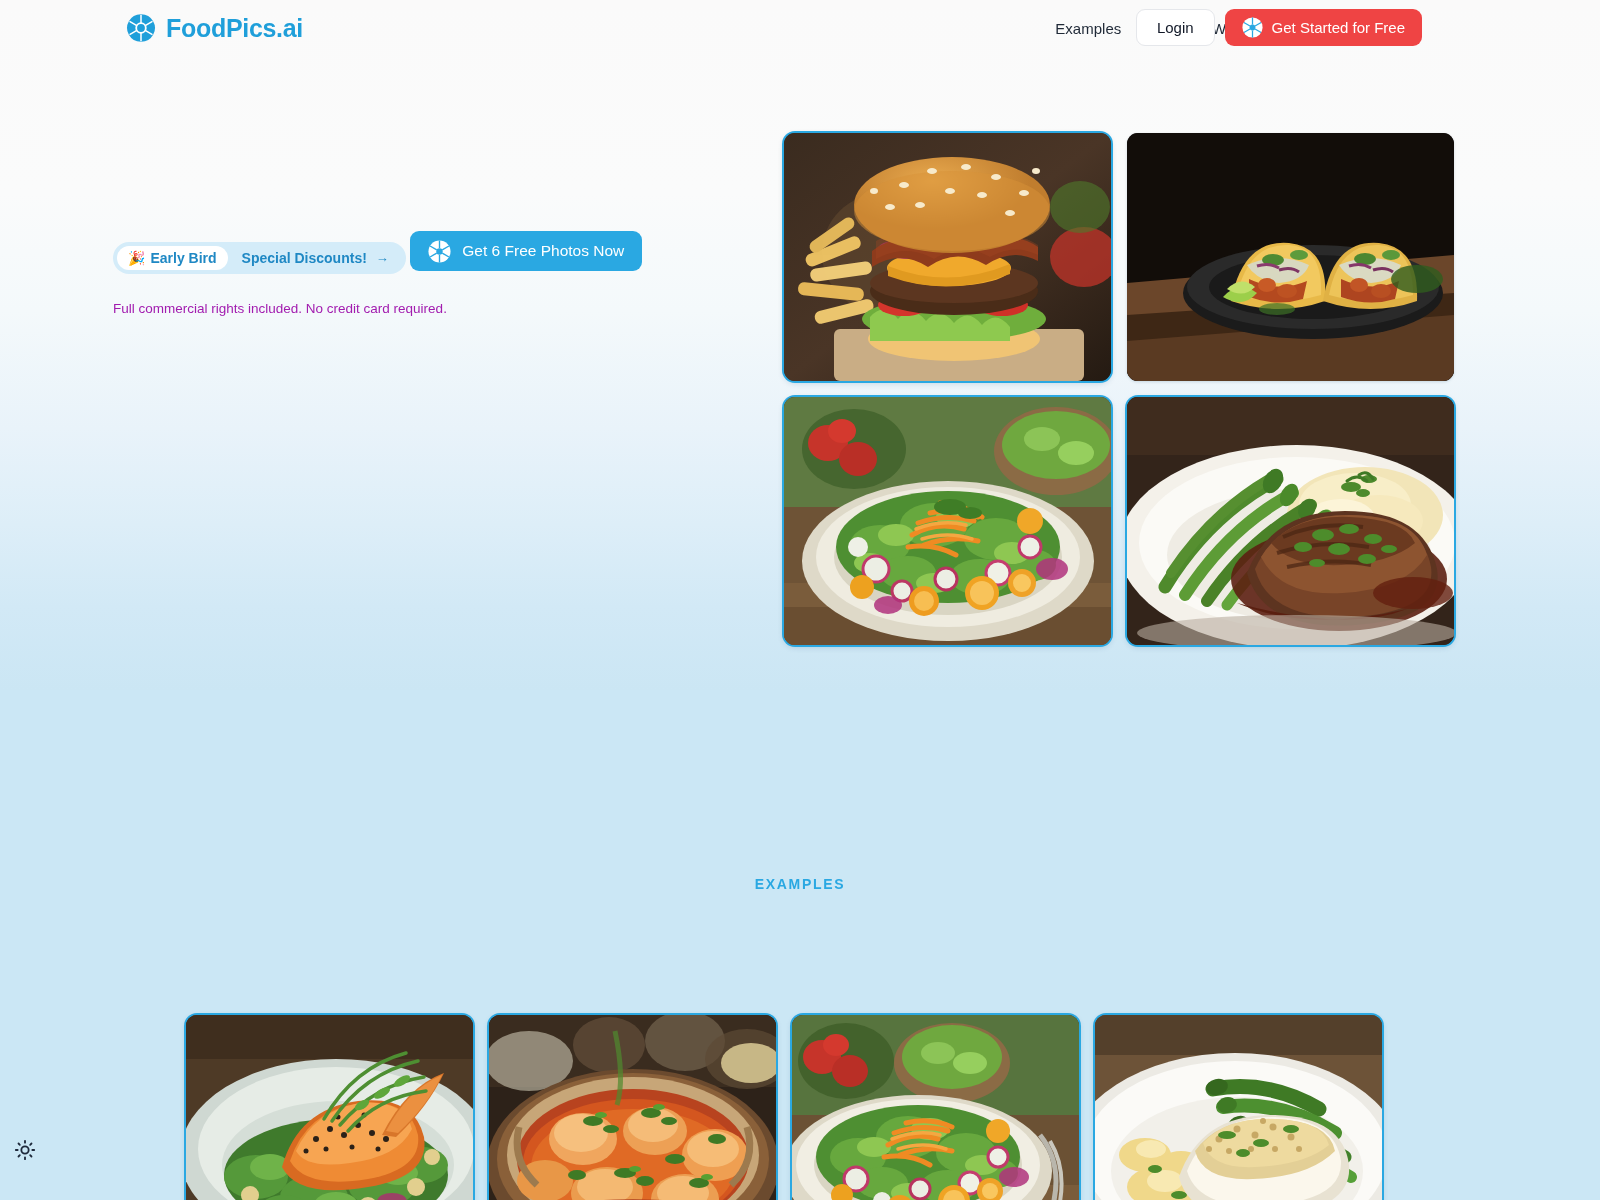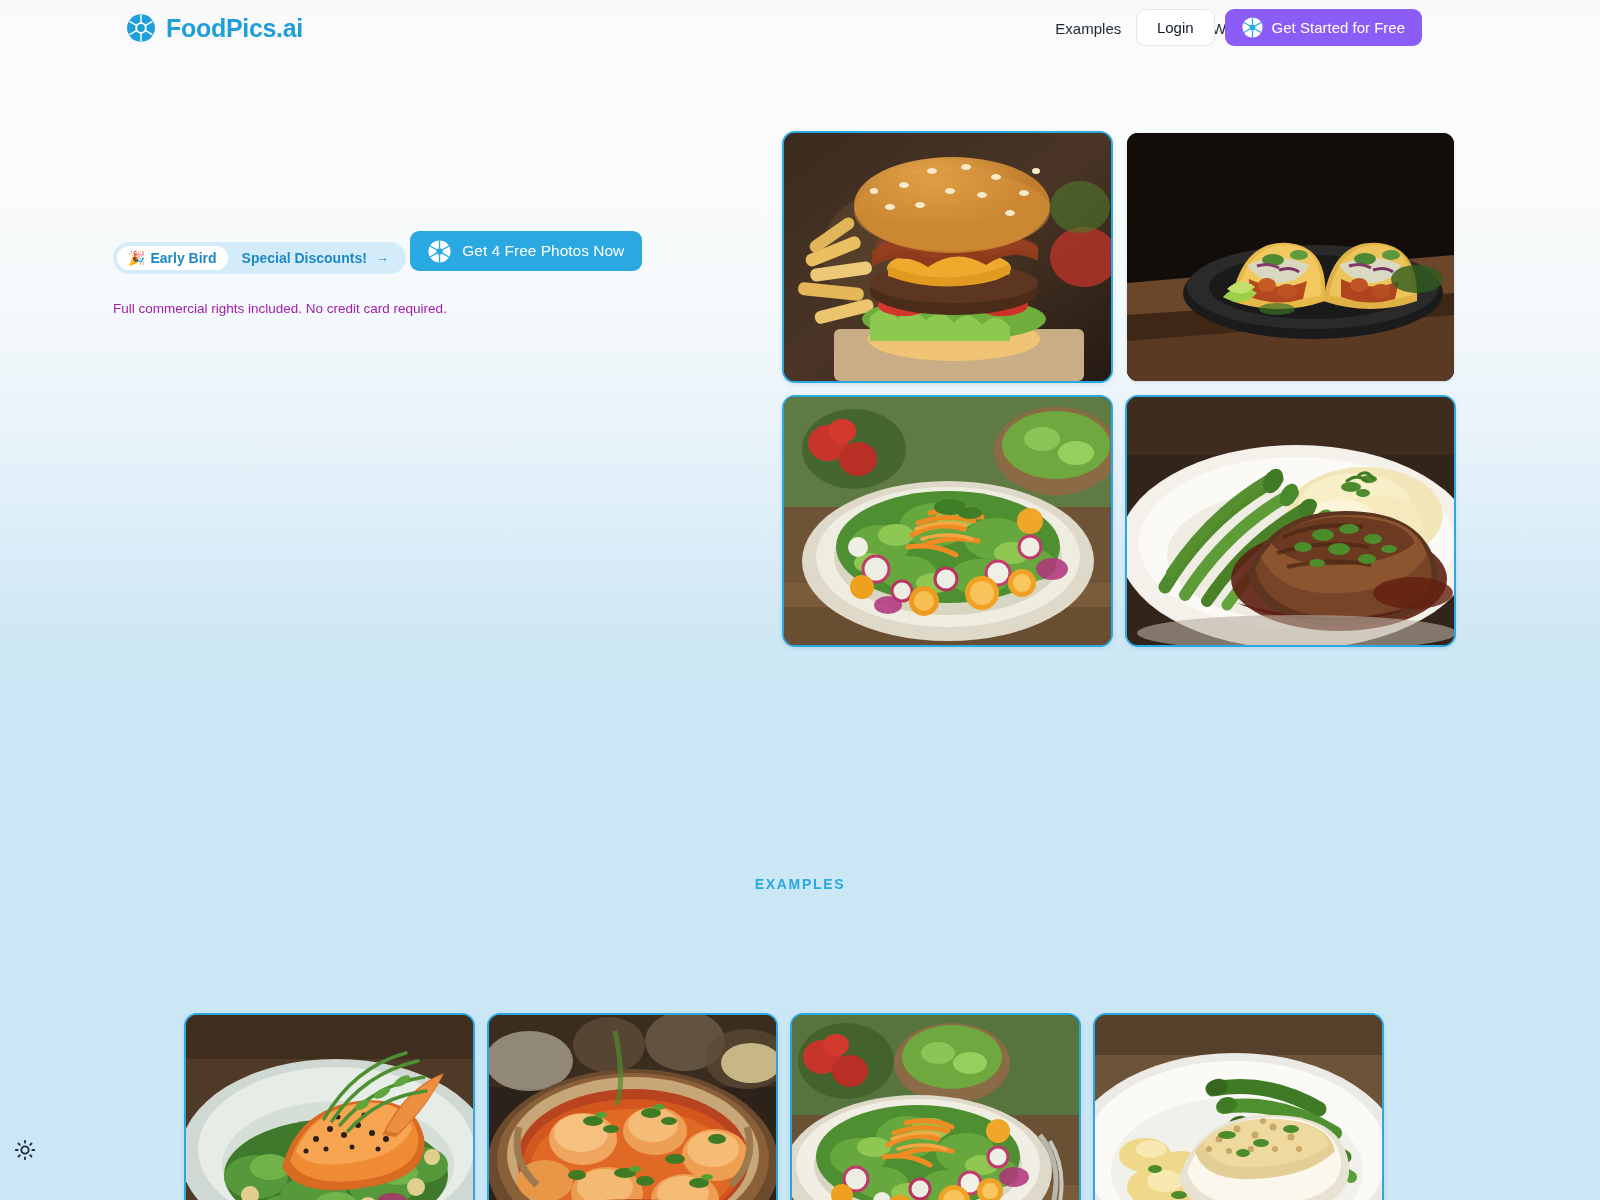--- a/index.html
+++ b/index.html
@@ -40,21 +40,21 @@
   }
   .header-actions {
     position:absolute; right:178px; top:9px; display:flex; align-items:center; gap:10px;
   }
   .btn-login {
     background:#ffffff; border:1px solid #e5e7eb; border-radius:9px;
     padding:0 20px; height:37px; display:flex; align-items:center;
     font-size:15px; color:#111827; cursor:pointer;
   }
   .btn-primary-sm {
-    background:#8b5cf6; border:none; border-radius:9px;
+    background:#ef4444; border:none; border-radius:9px;
     height:37px; padding:0 17px; display:flex; align-items:center; gap:9px;
     color:#fff; font-size:15px; font-weight:500; cursor:pointer;
   }
 
   
   .aperture { display:block; }
 
   
   .hero { position:absolute; left:0; top:0; width:1600px; height:690px; }
   .hero-left { position:absolute; left:113px; top:198px; width:680px; }
@@ -220,21 +220,21 @@
             <g stroke="#2aa8e2" stroke-width="6" fill="none">
               <path d="M50 2 L50 36"></path>
                 <path d="M91 26 L62 43"></path>
                 <path d="M91 74 L62 57"></path>
               <path d="M50 98 L50 64"></path>
                 <path d="M9 74 L38 57"></path>
                 <path d="M9 26 L38 43"></path>
             </g>
           </svg>
         </span>
-        <span>Get 4 Free Photos Now</span>
+        <span>Get 6 Free Photos Now</span>
       </button>
 
       <div class="hero-note">Full commercial rights included. No credit card required.</div>
     </div>
 
     <div class="hero-grid">
 
       <div class="photo ring">
         <svg viewBox="0 0 327 248" preserveAspectRatio="xMidYMid slice">
           <defs>

